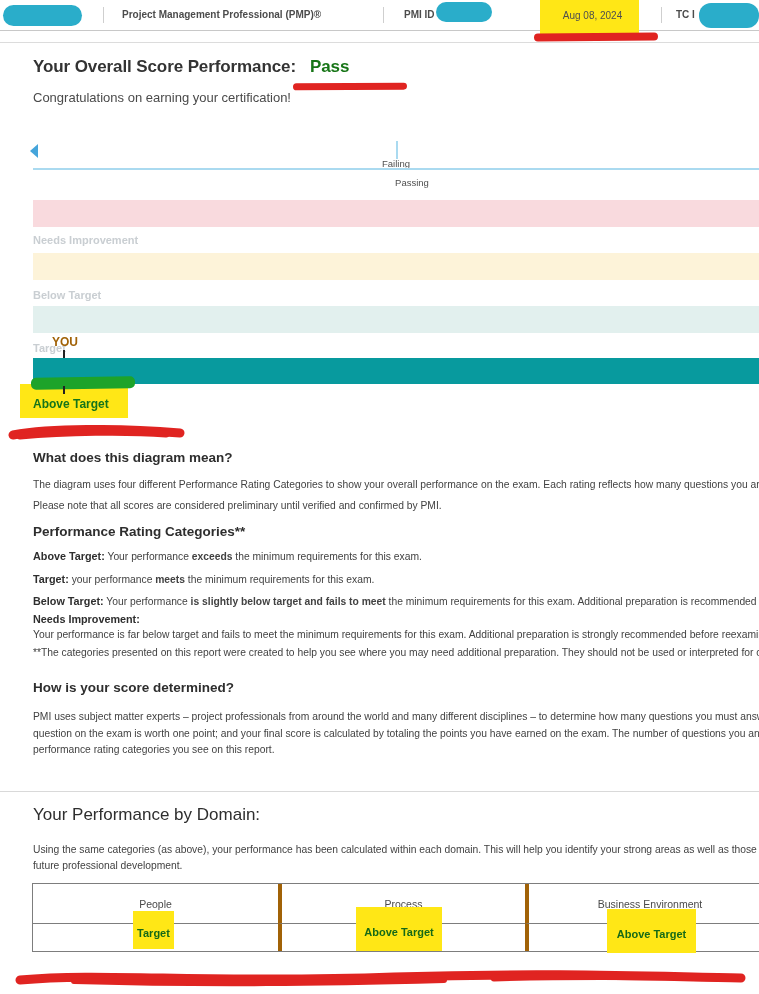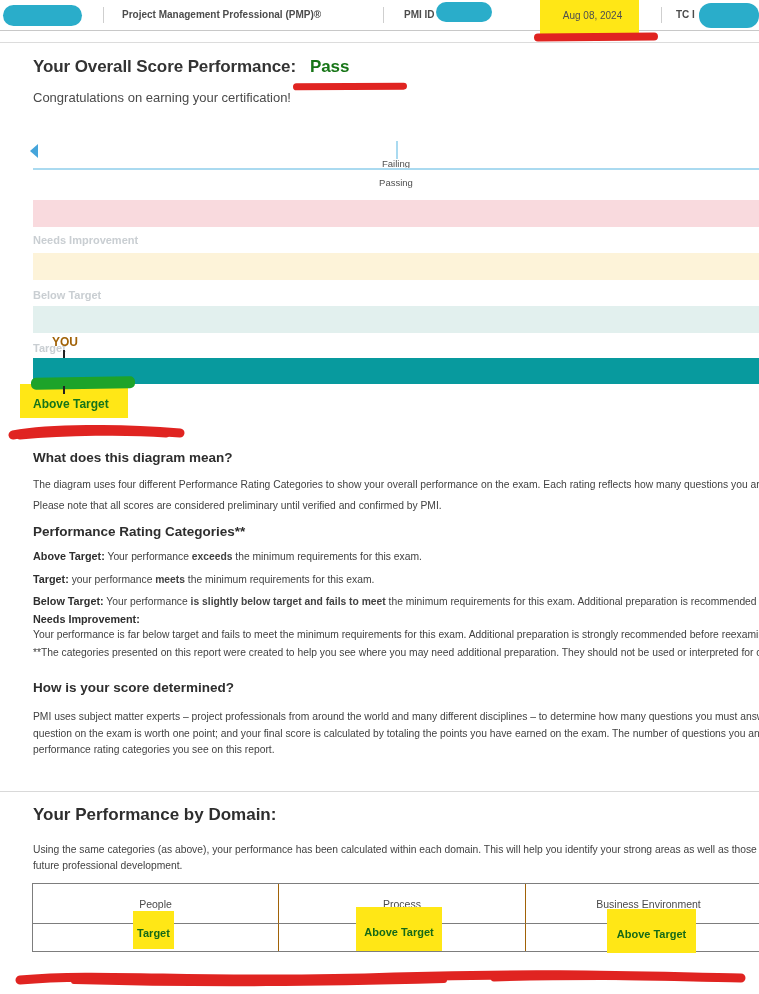--- a/index.html
+++ b/index.html
@@ -35,25 +35,25 @@
   .green-marker{position:absolute;left:31px;top:377px;width:104px;height:12px;background:#1da32a;border-radius:5px;transform:rotate(-0.8deg);}
   .at-highlight{position:absolute;left:20px;top:384px;width:108px;height:34px;background:#ffe716;}
   .at-label{position:absolute;left:33px;top:397px;font-size:12px;font-weight:bold;color:#15741a;white-space:nowrap;}
   
   .h-small{position:absolute;left:33px;font-size:13.5px;font-weight:bold;color:#2e2e2e;white-space:nowrap;}
   .body-text{position:absolute;left:33px;width:950px;font-size:10.3px;color:#424242;line-height:1.55;}
   .cat-line{position:absolute;left:33px;width:950px;font-size:10.3px;color:#424242;white-space:nowrap;}
   .cat-label{font-size:10.8px;font-weight:bold;color:#2e2e2e;}
   .cat-bold{font-weight:bold;}
   .divider{position:absolute;left:0;top:791px;width:759px;height:1px;background:#d9d9d9;}
-  .h-domain{position:absolute;left:33px;top:805px;font-size:17px;font-weight:bold;color:#2e2e2e;white-space:nowrap;}
+  .h-domain{position:absolute;left:33px;top:805px;font-size:17px;font-weight:normal;color:#2e2e2e;white-space:nowrap;}
   
   .dtable{position:absolute;left:32px;top:883px;width:740px;border:1px solid #7d7d7d;box-sizing:border-box;}
   .drow{display:grid;grid-template-columns:245px 247px 246px;}
-  .dcell{height:39px;display:flex;align-items:center;justify-content:center;font-size:10.5px;color:#4a4a4a;border-left:1px solid #a16207;}
+  .dcell{height:39px;display:flex;align-items:center;justify-content:center;font-size:10.5px;color:#4a4a4a;border-left:4px solid #a16207;}
   .dcell:first-child{border-left:none;}
   .vrow .dcell{height:27px;border-top:1px solid #7d7d7d;}
   .cell-hl{position:absolute;background:#ffe716;display:flex;align-items:center;justify-content:center;font-size:11px;font-weight:bold;color:#156917;padding-top:6px;box-sizing:border-box;white-space:nowrap;}
   
   .scribble{position:absolute;}
 </style>
 </head>
 <body>
 
 <div class="header">
@@ -72,21 +72,21 @@
 <div class="blob" style="left:699px;top:3px;width:60px;height:25px;border-radius:12px;"></div>
 <div class="thinline" style="top:42px;"></div>
 
 <div class="page-title">
   <span>Your Overall Score Performance:</span><span class="result">Pass</span>
 </div>
 <div class="subtitle">Congratulations on earning your certification!</div>
 
 <div class="gauge-label" style="left:361px;top:129px;">Failing</div>
 <div class="gauge-tick"></div>
-<div class="gauge-label" style="left:361px;top:148px;">Passing</div>
+<div class="gauge-label" style="left:377px;top:148px;">Passing</div>
 <div class="gauge-arrow"></div>
 <div class="gauge-line"></div>
 
 <div class="bar" style="top:200px;background:#f9dade;"></div>
 <div class="bar-label" style="top:234px;">Needs Improvement</div>
 
 <div class="bar" style="top:253px;background:#fdf3d9;"></div>
 <div class="bar-label" style="top:289px;">Below Target</div>
 
 <div class="bar" style="top:306px;background:#e2f0ee;"></div>

